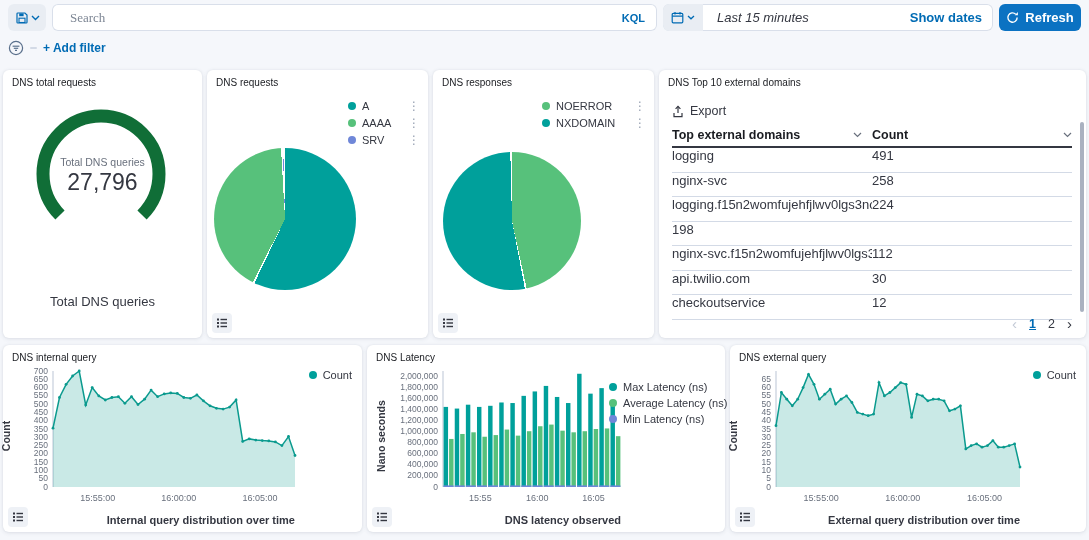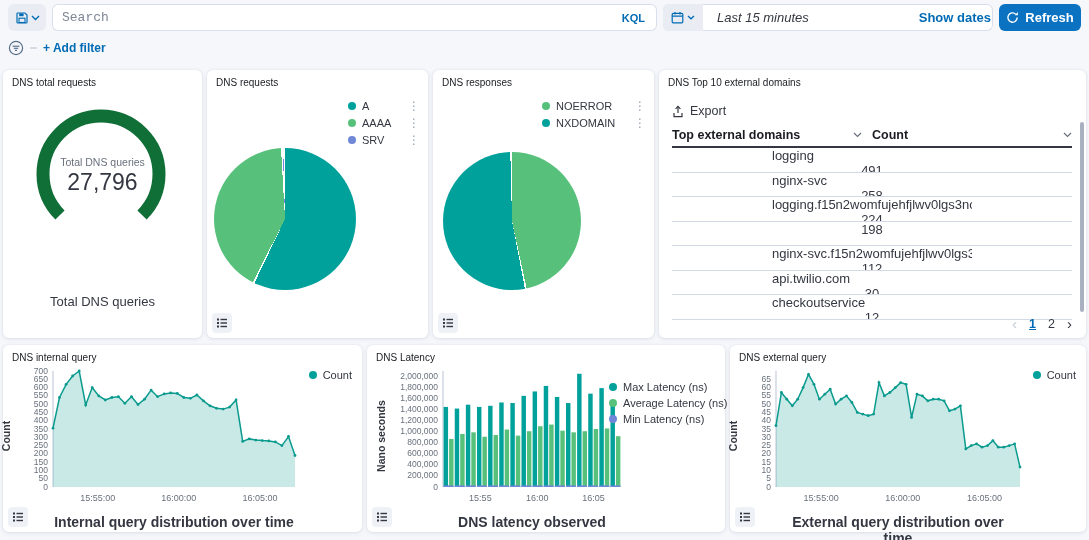--- a/index.html
+++ b/index.html
@@ -4,27 +4,27 @@
 <style>
   * { margin:0; padding:0; box-sizing:border-box; }
   html,body { background:#eef0f4; }
   body { font-family:"Liberation Sans","DejaVu Sans",sans-serif; }
   .page { position:relative; width:1089px; height:540px; background:#f5f7fb; overflow:hidden; }
 
   
   .topbar { position:absolute; left:0; top:0; width:100%; height:34px; display:flex; align-items:flex-start; padding:4px 8px 0 8px; gap:6px; }
   .saved-query-btn { width:38px; height:27px; background:#e9edf3; border:none; border-radius:6px; display:flex; align-items:center; justify-content:center; gap:2px; cursor:pointer; flex:0 0 auto; }
   .search-box { position:relative; flex:1 1 auto; height:27px; background:#fff; border-radius:6px; box-shadow:inset 0 0 0 1px #d9dfea; display:flex; align-items:center; }
-  .search-input { flex:1; border:none; outline:none; background:transparent; font-size:13px; padding:0 10px; color:#1d4ed8; font-family:Liberation Mono, monospace; }
+  .search-input { flex:1; border:none; outline:none; background:transparent; font-size:13px; padding:0 18px; color:#1d4ed8; font-family:Liberation Serif, serif; }
   .search-input::placeholder { color:#7d8694; opacity:1; }
   .kql-badge { font-size:11px; font-weight:700; color:#006bb4; padding:0 12px; cursor:pointer; }
   .datepicker { width:330px; height:27px; flex:0 0 auto; background:#fff; border-radius:6px; box-shadow:inset 0 0 0 1px #d9dfea; display:flex; align-items:center; overflow:hidden; }
   .cal-btn { width:40px; height:100%; border:none; background:#e9edf3; display:flex; align-items:center; justify-content:center; gap:3px; cursor:pointer; border-radius:6px 0 0 6px; }
   .time-range { font-size:13px; color:#343741; padding-left:14px; cursor:pointer;font-style:italic; }
-  .show-dates { margin-left:auto; font-size:13px; font-weight:700; color:#006bb4; padding-right:2px; cursor:pointer; text-decoration:none; }
+  .show-dates { margin-left:auto; font-size:13px; font-weight:700; color:#006bb4; padding-right:11px; cursor:pointer; text-decoration:none; }
   .refresh-btn { width:82px; height:27px; flex:0 0 auto; border:none; border-radius:6px; background:#0b72c2; color:#fff; font-weight:700; font-size:13px; display:flex; align-items:center; justify-content:center; gap:6px; cursor:pointer; font-family:inherit; }
 
   
   .filterbar { position:absolute; left:8px; top:38px; height:20px; display:flex; align-items:center; gap:6px; }
   .filter-dash { width:7px; height:2px; background:#d3dae6; border-radius:1px; }
   .add-filter { font-size:12px; font-weight:700; color:#006bb4; cursor:pointer; text-decoration:none; }
 
   
   .panel { position:absolute; background:#fff; border-radius:6px; box-shadow:0 1px 4px rgba(65,78,101,.12), 0 0 2px rgba(65,78,101,.08); }
   .panel-title { position:absolute; left:9px; top:7px; font-size:10px; font-weight:400; color:#1a1c21; }
@@ -40,36 +40,36 @@
   .pie-legend { position:absolute; display:flex; flex-direction:column; gap:5px; }
   .legend-row { display:flex; align-items:center; gap:6px; cursor:pointer; }
   .legend-dot { width:8px; height:8px; border-radius:50%; flex:0 0 auto; }
   .legend-label { font-size:11px; color:#343741; white-space:nowrap; }
   .legend-menu { margin-left:auto; color:#98a2b3; font-size:12px; line-height:8px; cursor:pointer; }
 
   
   .chart { position:absolute; }
   .chart svg text.tick { font-size:8.5px; fill:#69707d; font-family:inherit; }
   .chart svg text.xtick { font-size:9px; fill:#69707d; font-family:inherit; }
-  .xlabel { position:absolute; text-align:center; font-size:14px; font-weight:700; color:#343741; }
+  .xlabel { position:absolute; text-align:right; font-size:11px; font-weight:700; color:#343741; }
   .ylabel { position:absolute; font-size:10.5px; font-weight:700; color:#343741; transform:rotate(-90deg); transform-origin:center; white-space:nowrap; }
   .chart-legend { position:absolute; display:flex; flex-direction:column; gap:4px; }
   .legend-toggle { position:absolute; left:5px; bottom:5px; width:20px; height:20px; border:none; border-radius:4px; background:#eef1f6; display:flex; align-items:center; justify-content:center; cursor:pointer; }
 
   
   .export-row { position:absolute; left:13px; top:34px; display:flex; align-items:center; gap:6px; cursor:pointer; }
   .export-label { font-size:12.5px; color:#343741; }
   .dtable { position:absolute; left:13px; right:14px; top:54px; }
   .dtable-head { display:flex; align-items:center; height:24px; border-bottom:2px solid #343741; }
   .dtable-head .col { font-size:12.5px; font-weight:700; color:#1a1c21; display:flex; align-items:center; gap:5px; }
   .col1 { width:200px; flex:0 0 auto; }
   .col1 .hdr-chev { margin-left:auto; margin-right:10px; }
   .col2 { flex:1 1 auto; }
   .col2 .hdr-chev { margin-left:auto; }
-  .dtable-row { display:flex; align-items:center; height:24.5px; border-bottom:1px solid #d3dae6; cursor:pointer;flex-direction:column; }
+  .dtable-row { display:flex; align-items:flex-start; height:24.5px; border-bottom:1px solid #d3dae6; cursor:pointer; }
   .dtable-row .cell { font-size:13px; color:#343741; white-space:nowrap; overflow:hidden; }
   .table-scrollbar { position:absolute; right:2px; top:52px; width:4px; height:190px; background:#a9b1c0; border-radius:2px; }
   .pagination { position:absolute; right:14px; top:245px; display:flex; align-items:center; gap:12px; font-size:12.5px; }
   .page-prev { color:#c3cad6; font-size:15px; cursor:default; }
   .page-next { color:#343741; font-size:15px; cursor:pointer; }
   .page-num { color:#343741; cursor:pointer; }
   .page-num.active { color:#006bb4; font-weight:700; text-decoration:underline; }
 </style>
 </head>
 <body>

